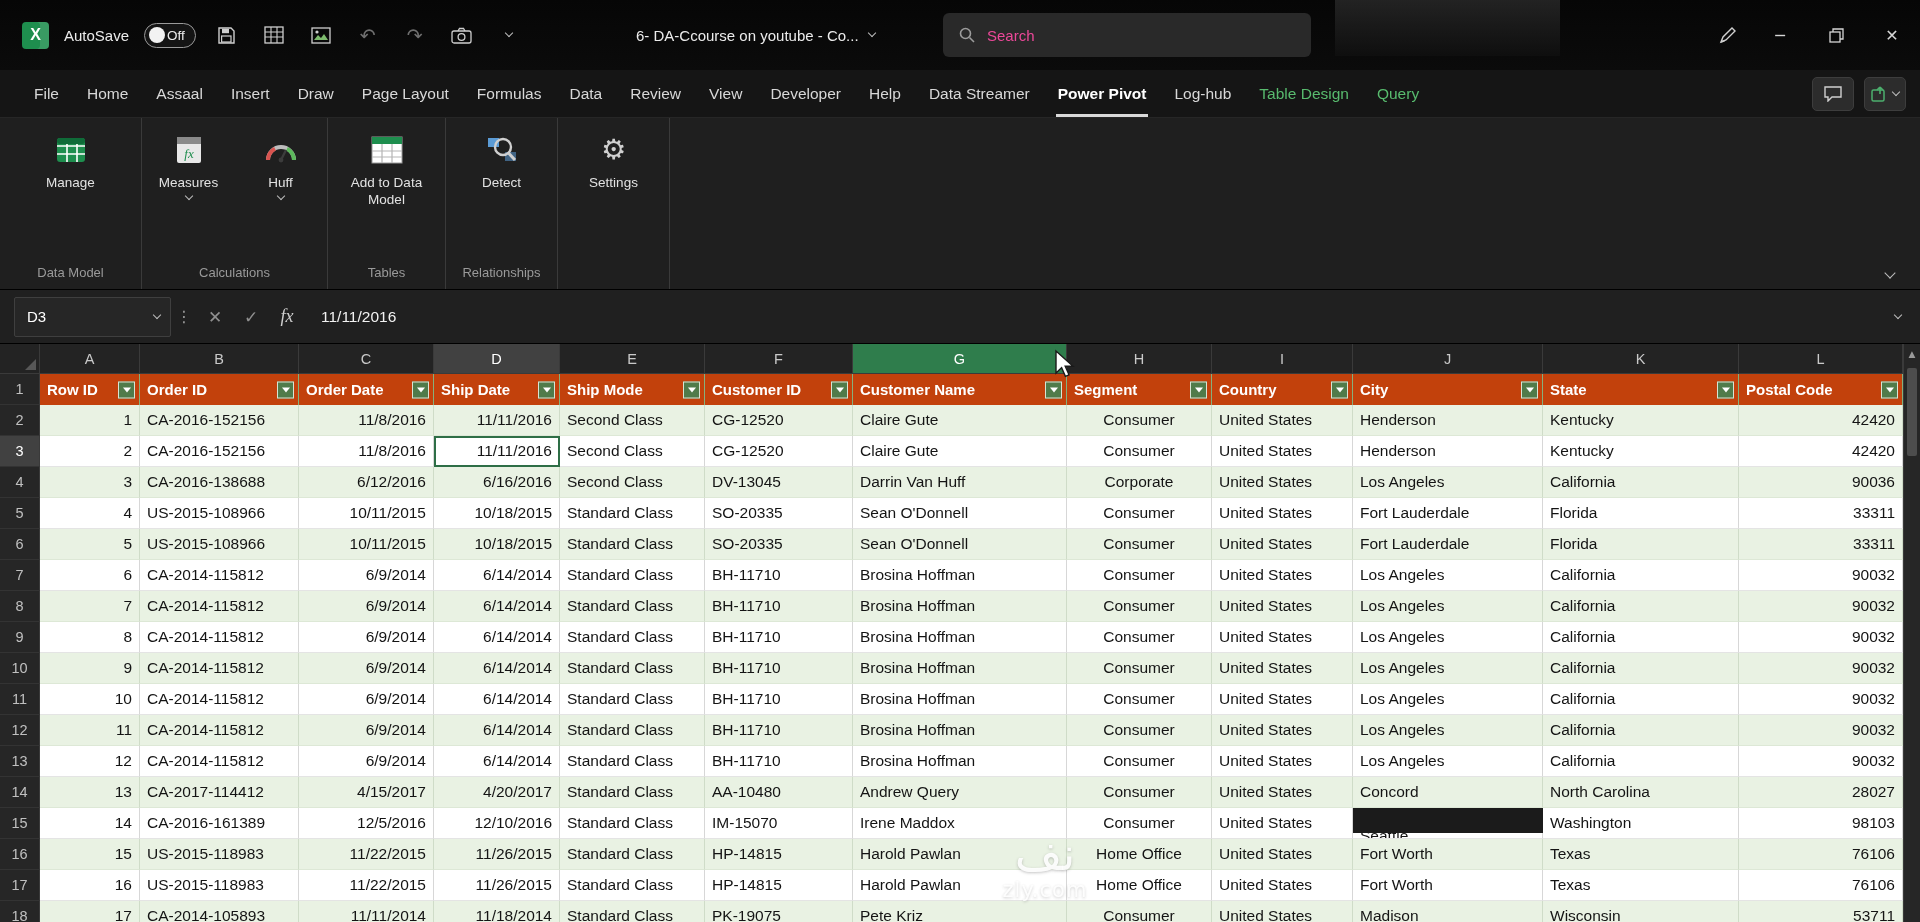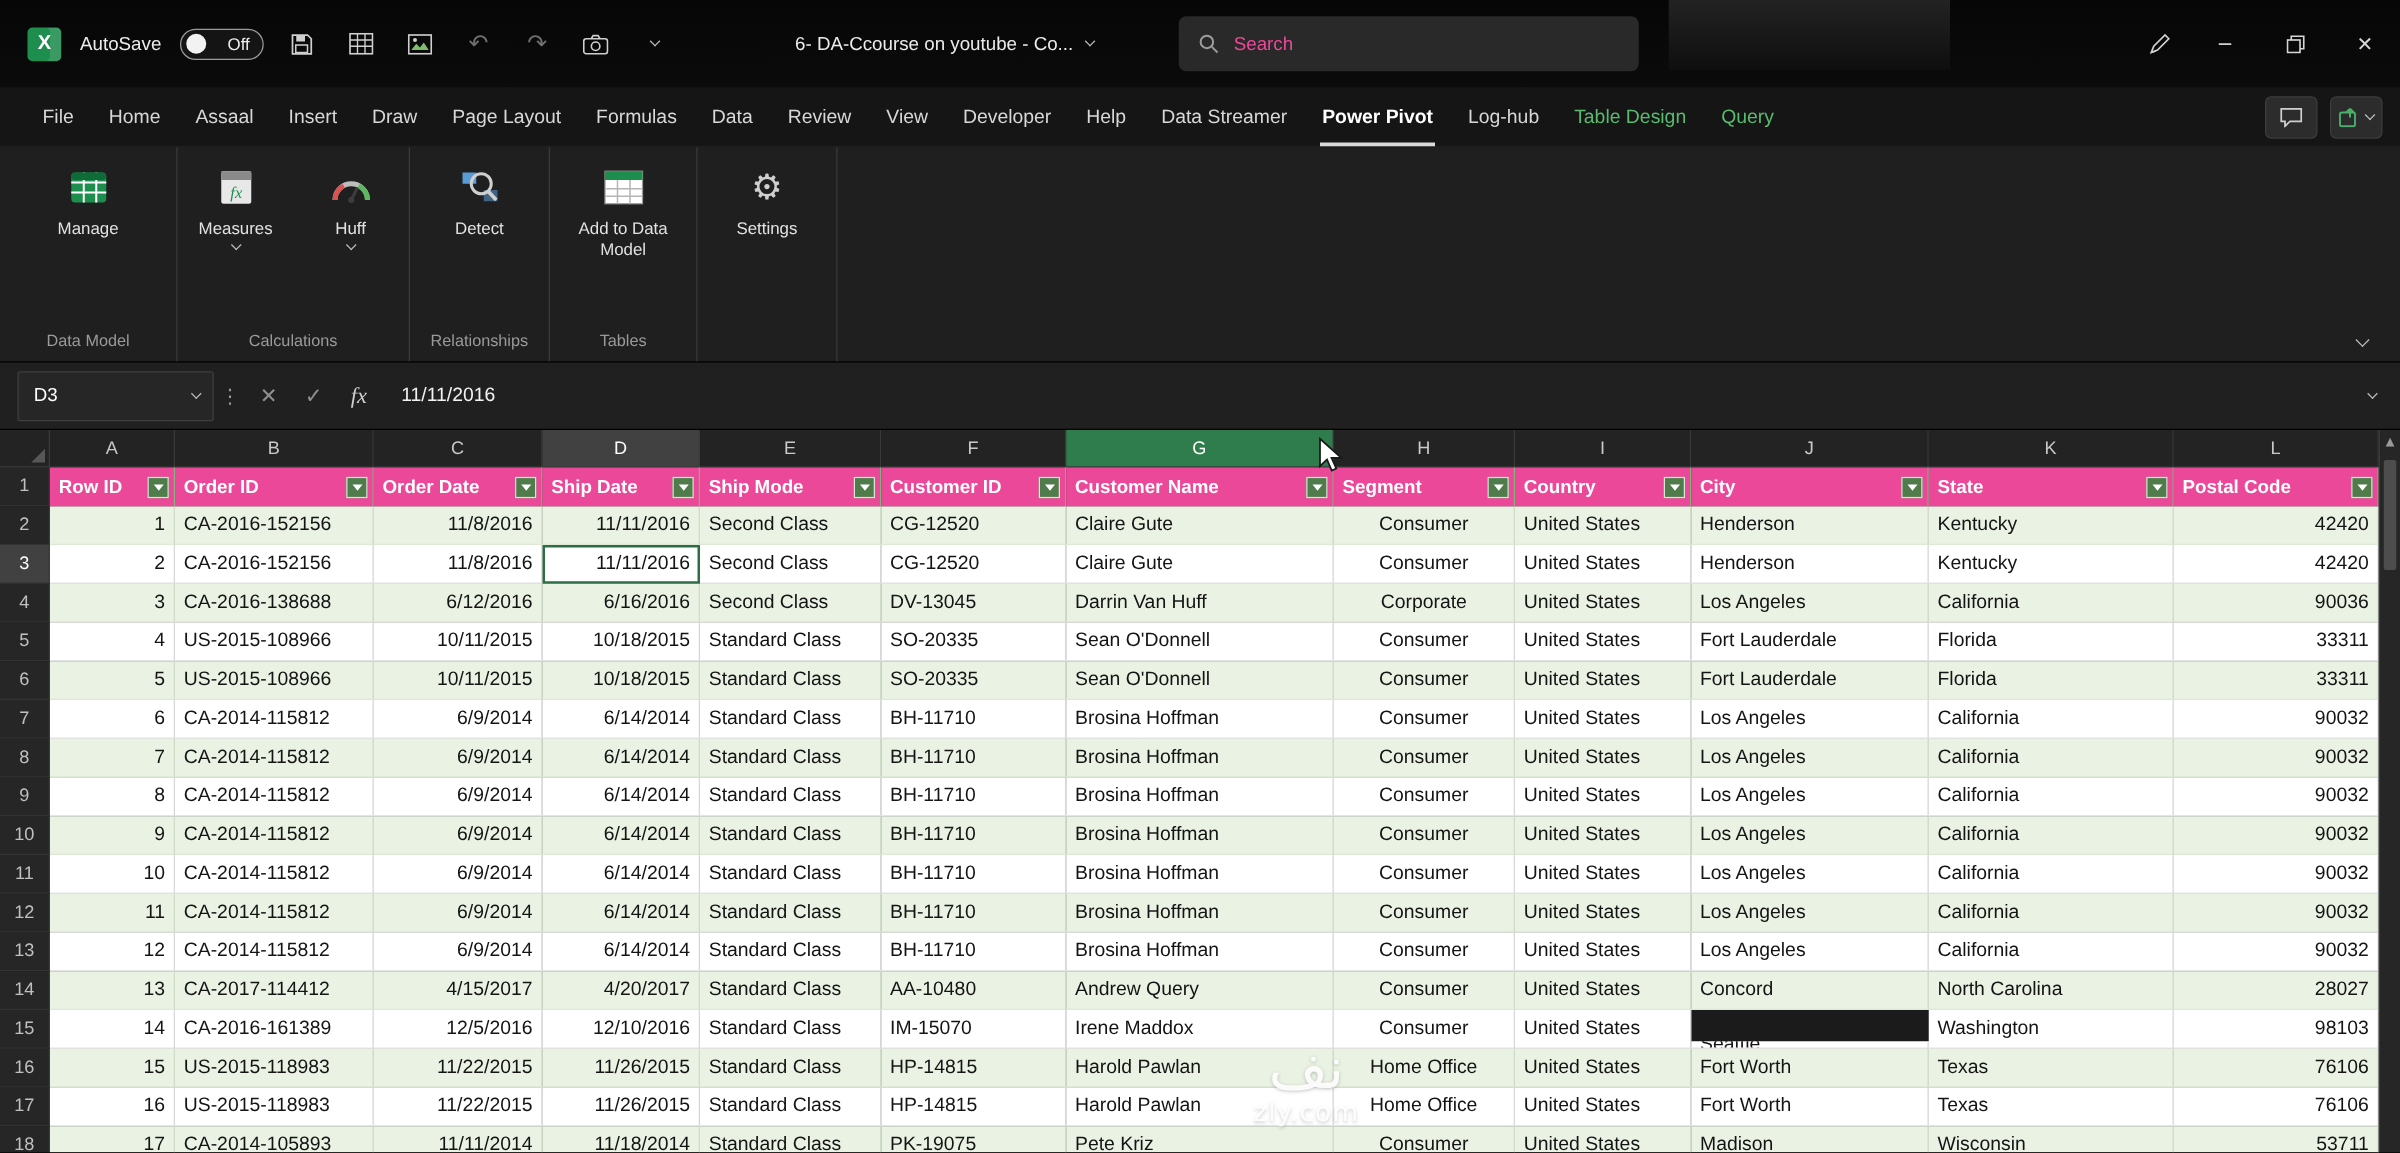--- a/index.html
+++ b/index.html
@@ -6,21 +6,21 @@
   *{box-sizing:border-box;}
   .app{position:relative;width:1920px;height:922px;overflow:hidden;background:#161616;
        font-family:"Liberation Sans",sans-serif;color:#e6e6e6;cursor:default;}
 
   
   .titlebar{position:relative;height:70px;background:linear-gradient(#060606,#0b0b0b);display:flex;align-items:center;}
   .tb-left{display:flex;align-items:center;gap:15px;padding-left:22px;z-index:2;}
   .excel-logo{width:27px;height:27px;background:#1e8e4e;border-radius:4px;display:flex;align-items:center;justify-content:center;
               color:#fff;font-weight:700;font-size:16px;box-shadow:inset -9px 0 0 rgba(255,255,255,.12);}
   .autosave-label{font-size:15px;color:#ececec;}
-  .autosave-toggle{display:flex;align-items:center;gap:17px;border:1px solid #9a9a9a;border-radius:13px;height:25px;padding:0 10px 0 4px;background:#141414;}
+  .autosave-toggle{display:flex;align-items:center;gap:2px;border:1px solid #9a9a9a;border-radius:13px;height:25px;padding:0 10px 0 4px;background:#141414;}
   .autosave-knob{width:16px;height:16px;border-radius:50%;background:#f2f2f2;}
   .autosave-state{font-size:13.5px;color:#ececec;}
   .qat-btn{width:32px;height:32px;display:flex;align-items:center;justify-content:center;color:#cfcfcf;background:transparent;border:none;font-size:19px;font-family:"DejaVu Sans",sans-serif;}
   .qat-btn.dim{color:#6f6f6f;}
   .tb-title{position:absolute;left:636px;top:0;height:70px;display:flex;align-items:center;gap:10px;font-size:15px;color:#ececec;z-index:2;}
   .tb-search{position:absolute;left:943px;top:13px;width:368px;height:44px;background:#292929;border-radius:6px;display:flex;align-items:center;gap:12px;padding:0 16px;z-index:2;}
   .tb-search .search-text{font-size:15px;color:#ec4899;}
   .tb-overlay{position:absolute;left:1335px;top:0;width:225px;height:56px;background:linear-gradient(180deg,#2c2c2c,#101010);opacity:.75;z-index:1;}
   .tb-right{position:absolute;right:0;top:0;height:70px;display:flex;align-items:center;z-index:2;}
   .win-btn{width:56px;height:70px;display:flex;align-items:center;justify-content:center;color:#d6d6d6;font-size:16px;font-family:"DejaVu Sans",sans-serif;}
@@ -64,21 +64,21 @@
   .corner-cell{position:relative;width:40px;background:#232323;border-right:1px solid #3a3a3a;border-bottom:1px solid #3a3a3a;}
   .corner-cell::after{content:"";position:absolute;right:3px;bottom:3px;border-left:11px solid transparent;border-bottom:11px solid #575757;}
   .col-letter{display:flex;align-items:center;justify-content:center;background:#232323;color:#c9c9c9;
               font-size:14.5px;border-right:1px solid #3a3a3a;border-bottom:1px solid #3a3a3a;}
   .col-letter.sel{background:#414141;color:#ffffff;}
   .col-letter.green{background:#2f7d4c;color:#ffffff;}
   .sheet-row{display:flex;height:31px;}
   .rn{width:40px;display:flex;align-items:center;justify-content:center;background:#262626;color:#c0c0c0;
       font-size:14.5px;border-right:1px solid #3a3a3a;border-bottom:1px solid #333;}
   .rn.sel{background:#414141;color:#ffffff;}
-  .hcell{position:relative;display:flex;align-items:center;background:#ec4899;color:#ffffff;font-weight:700;
+  .hcell{position:relative;display:flex;align-items:center;background:#c2410c;color:#ffffff;font-weight:700;
          font-size:15px;padding:0 26px 0 7px;border-right:1px solid #86b07c;white-space:nowrap;overflow:hidden;}
   .filter-btn{position:absolute;right:4px;top:50%;transform:translateY(-50%);width:17px;height:17px;background:#507b4a;
               border:1px solid #d8e4d4;display:flex;align-items:center;justify-content:center;}
   .filter-btn::after{content:"";border-left:4px solid transparent;border-right:4px solid transparent;border-top:5px solid #fff;}
   .cell{display:flex;align-items:center;background:#ffffff;color:#141414;font-size:15.5px;padding:0 7px;
         border-right:1px solid #d7d7d7;border-bottom:1px solid #e4e4e4;white-space:nowrap;overflow:hidden;}
   .band .cell{background:#e9f2e3;border-right:1px solid #cfdcc8;border-bottom:1px solid #dde8d6;}
   .cell.a-right{justify-content:flex-end;}
   .cell.a-center{justify-content:center;}
   .cell.sel-cell{outline:2px solid #2e6e46;outline-offset:-2px;z-index:3;}
@@ -246,51 +246,51 @@
                 <circle cx="17" cy="26" r="2.4" fill="#3c3c3c"></circle>
               </svg>
           </div>
           <span class="blabel">Huff</span>
           <span class="chev small"></span>
         </div>
       </div>
       <span class="rgroup-label">Calculations</span>
     </div>
 
+    <div class="rgroup" style="width:118px;">
+      <div class="rgroup-buttons">
+        <div class="bigbtn" style="width:96px;">
+          <div class="icon-wrap">
+            <svg width="34" height="30" viewBox="0 0 34 30">
+                <rect x="2" y="2" width="30" height="26" fill="#ffffff" stroke="#9a9a9a"></rect>
+                <rect x="2" y="2" width="30" height="7" fill="#1e8e4e"></rect>
+                <path d="M2 16 h30 M2 22 h30 M12 9 v19 M22 9 v19" stroke="#b5b5b5" stroke-width="1.2"></path>
+              </svg>
+          </div>
+          <span class="blabel">Add to Data Model</span>
+        </div>
+      </div>
+      <span class="rgroup-label">Tables</span>
+    </div>
+
     <div class="rgroup" style="width:112px;">
       <div class="rgroup-buttons">
         <div class="bigbtn">
           <div class="icon-wrap">
             <svg width="32" height="32" viewBox="0 0 32 32">
                 <rect x="2" y="4" width="11" height="9" fill="#5b9bd5"></rect>
                 <rect x="19" y="18" width="11" height="9" fill="#5b9bd5" opacity=".55"></rect>
                 <circle cx="17" cy="13" r="8" fill="none" stroke="#cfcfcf" stroke-width="2.4"></circle>
                 <path d="M22.5 19 L29 26" stroke="#cfcfcf" stroke-width="3"></path>
               </svg>
           </div>
           <span class="blabel">Detect</span>
         </div>
       </div>
       <span class="rgroup-label">Relationships</span>
-    </div>
-
-    <div class="rgroup" style="width:118px;">
-      <div class="rgroup-buttons">
-        <div class="bigbtn" style="width:96px;">
-          <div class="icon-wrap">
-            <svg width="34" height="30" viewBox="0 0 34 30">
-                <rect x="2" y="2" width="30" height="26" fill="#ffffff" stroke="#9a9a9a"></rect>
-                <rect x="2" y="2" width="30" height="7" fill="#1e8e4e"></rect>
-                <path d="M2 16 h30 M2 22 h30 M12 9 v19 M22 9 v19" stroke="#b5b5b5" stroke-width="1.2"></path>
-              </svg>
-          </div>
-          <span class="blabel">Add to Data Model</span>
-        </div>
-      </div>
-      <span class="rgroup-label">Tables</span>
     </div>
 
     <div class="rgroup" style="width:112px;">
       <div class="rgroup-buttons">
         <div class="bigbtn">
           <div class="icon-wrap">
               <span class="gear-glyph">⚙</span>
             </div>
           <span class="blabel">Settings</span>
         </div>

